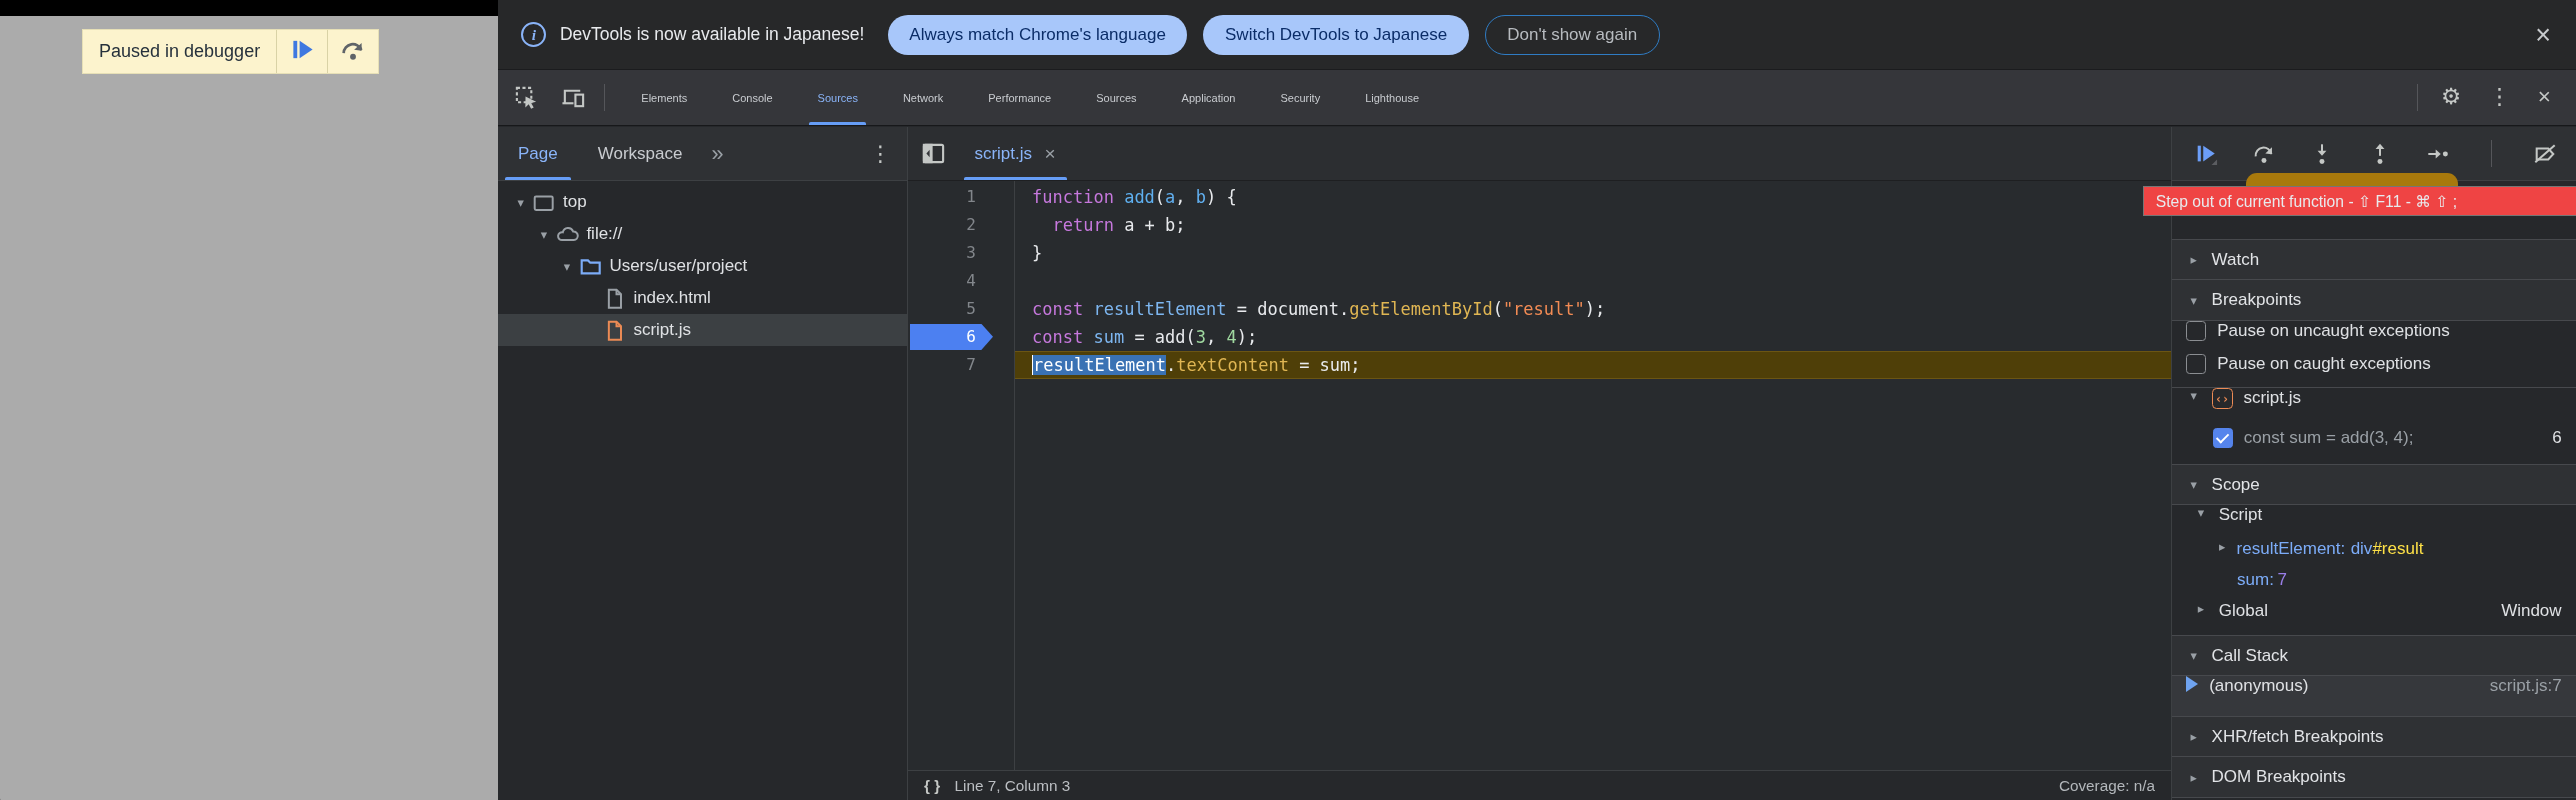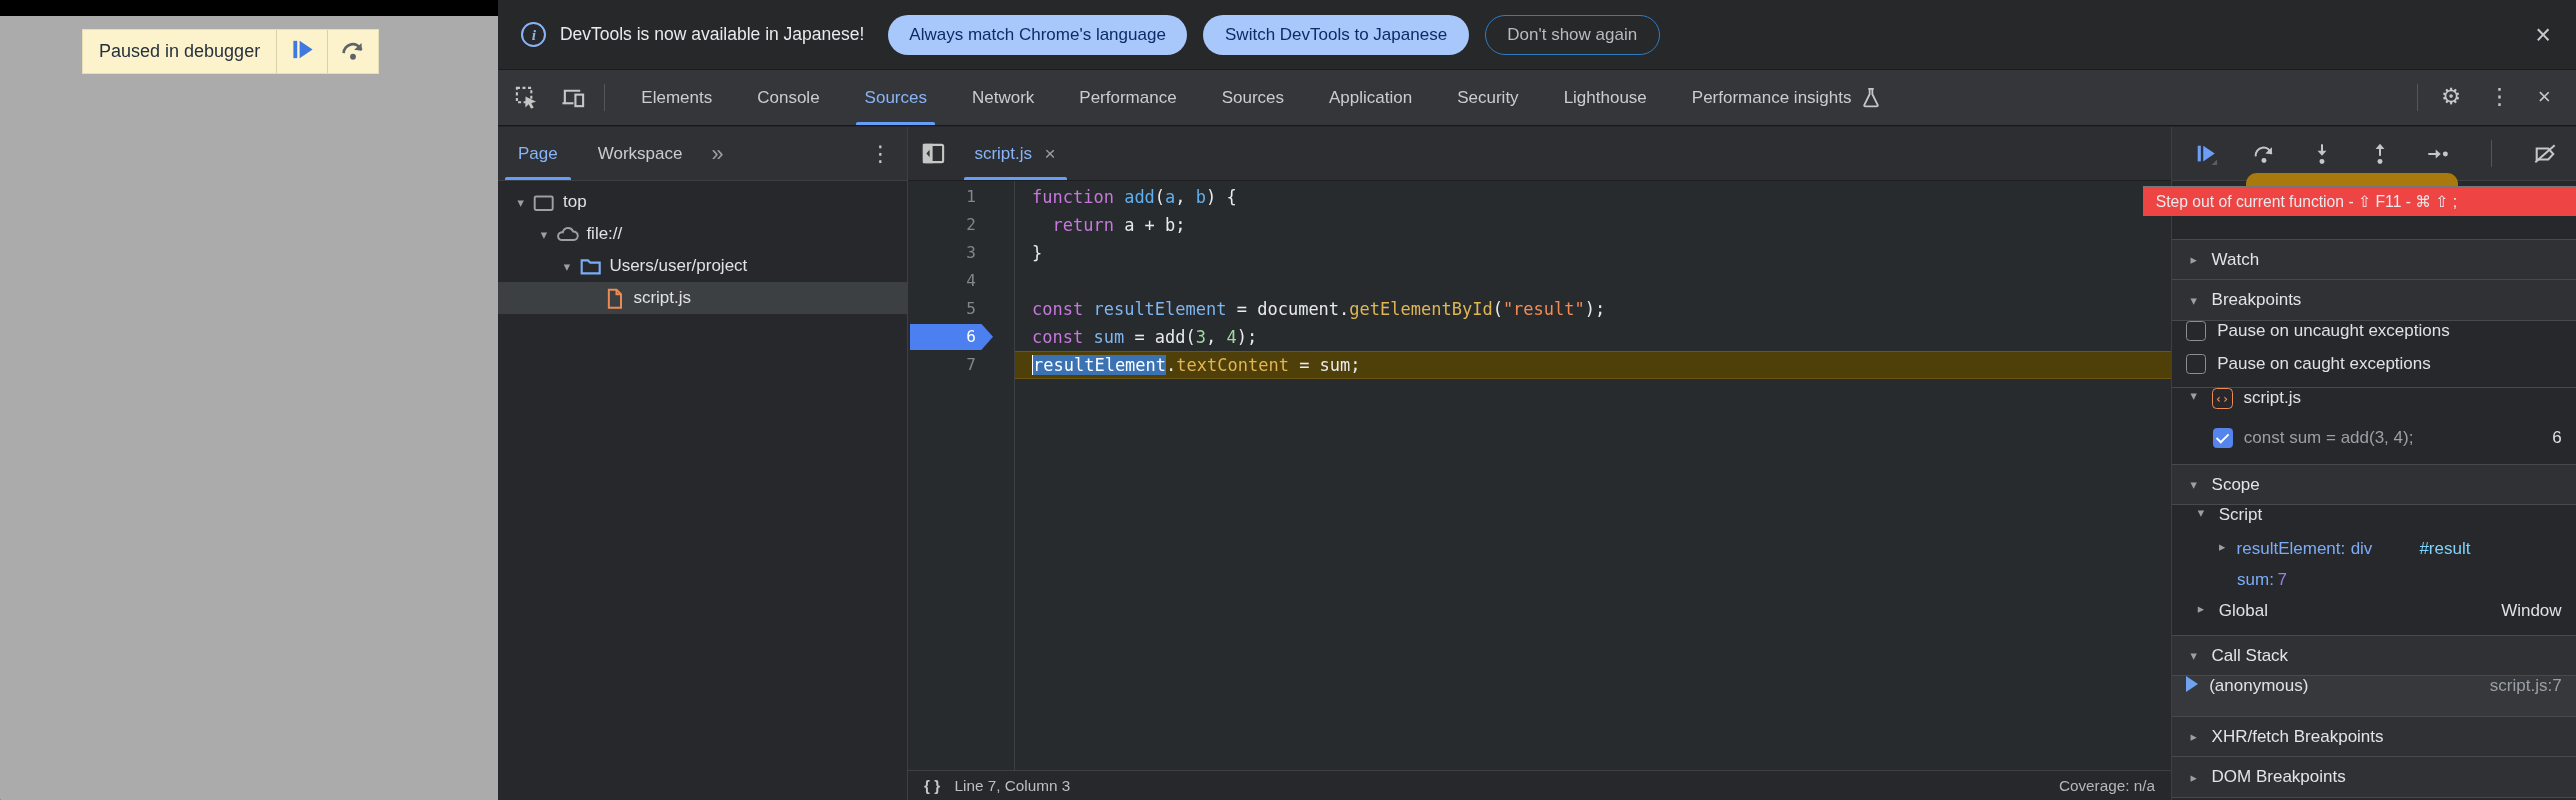--- a/index.html
+++ b/index.html
@@ -37,21 +37,21 @@
   .notif-close { position:absolute; right:25px; top:50%; transform:translateY(-50%);
                  font-size:27px; color:#c7cacd; cursor:pointer; line-height:1; }
 
   
   .tab-bar { height:56px; background:#35363a; display:flex; align-items:center;
              border-bottom:0.9px solid #17181a; }
   .tb-icon { margin:0 10.8px; display:flex; align-items:center; cursor:pointer; }
   .tb-icon:first-child { margin-left:16px; }
   .vsep { width:0.9px; height:27px; background:#55565a; margin:0 7.2px; }
   .tabs { display:flex; height:100%; margin-left:7.2px; }
-  .tab { padding:0 22.5px; display:flex; align-items:center; gap:9px; font-size:17px;
+  .tab { padding:0 22.5px; display:flex; align-items:center; gap:9px; font-size:11px;
          color:#c9ccd0; position:relative; cursor:pointer; white-space:nowrap; }
   .tab.sel { color:#8ab4f8; }
   .tab.sel::after { content:""; position:absolute; left:14.4px; right:14.4px; bottom:0;
                     height:2.7px; background:#669df6; border-radius:1.8px 1.8px 0 0; }
   .tb-right { margin-left:auto; display:flex; align-items:center; gap:5.4px; padding-right:14.4px; }
   .glyphbtn { font-size:22.5px; color:#c4c7c5; padding:0 10.8px; cursor:pointer; line-height:1; }
 
   
   .content { position:absolute; top:127px; left:0; right:0; bottom:0; display:flex; }
 
@@ -125,21 +125,21 @@
   .cb { width:20px; height:20px; border:1.8px solid #8b8e92; border-radius:3.6px; flex:none; }
   .cb.checked { background:#5584ec; border-color:#5584ec; position:relative; }
   .cb.checked::after { content:""; position:absolute; left:5.4px; top:1.8px; width:5.4px; height:10px;
                        border:solid #fff; border-width:0 2.7px 2.7px 0; transform:rotate(45deg); }
   .divider { border-top:0.9px solid #47494d; }
   .js-badge { width:21px; height:21px; border:1.8px solid #ec8b55; border-radius:4.5px;
               color:#ec8b55; display:flex; align-items:center; justify-content:center;
               font:bold 11.7px "DejaVu Sans Mono", monospace; flex:none; }
   .gray { color:#9aa0a6; }
   .right-val { margin-left:auto; }
-  .vname { color:#7cacf8; } .vtag { color:#7cacf8; } .vid { color:#7dd3fc;margin-left:47px; }
+  .vname { color:#7cacf8; } .vtag { color:#7cacf8; } .vid { color:#fde047; }
   .vnum { color:#9a7fea; }
   .framerow { background:#36383c; height:40px; }
   .frame-arrow { width:0; height:0; border-left:12.6px solid #6fa3f0;
                  border-top:8px solid transparent; border-bottom:8px solid transparent; flex:none; }
 
   
   .amber-pill { position:absolute; left:1748px; top:173px; width:212px; height:41px;
                 border-radius:10.8px; background:#a8790c; z-index:4; }
   .tooltip { position:absolute; left:1645px; top:186px; right:0; height:30px; z-index:5;
              background:#ef4444; border:0.9px solid #767676; border-right:none;
@@ -226,28 +226,20 @@
           </span>
           <span class="tab">
             <span>Application</span>
           </span>
           <span class="tab">
             <span>Security</span>
           </span>
           <span class="tab">
             <span>Lighthouse</span>
           </span>
-          <span class="tab">
-            <span>Performance insights</span>
-            <span style="display: flex;">
-              <svg width="20" height="21.6" viewBox="0 0 22 24" fill="none" stroke="#c4c7c5" stroke-width="2">
-                <path d="M8 2 L14 2 M9.5 2 L9.5 8 L3.5 20 Q3 21.5 4.8 21.5 L17.2 21.5 Q19 21.5 18.5 20 L12.5 8 L12.5 2"></path>
-              </svg>
-            </span>
-          </span>
         </div>
       <div class="tb-right">
         <span class="vsep"></span>
         <span class="glyphbtn">⚙</span>
         <span class="glyphbtn">⋮</span>
         <span class="glyphbtn">×</span>
       </div>
     </div>
 
     <div class="content">
@@ -280,20 +272,30 @@
             </div>
             <div class="trow" style="padding-left: 59px;">
               <span class="tarr">▾</span>
               <span class="ticon">
                 <svg width="23.4" height="23.4" viewBox="0 0 26 26" fill="none" stroke="#7cacf8" stroke-width="2.4">
                   <path d="M3 6 L10 6 L12.5 8.5 L23 8.5 L23 20.5 L3 20.5 Z"></path>
                 </svg>
               </span>
               <span class="tlabel">Users/user/project</span>
             </div>
+            <div class="trow" style="padding-left: 83px;">
+              <span class="tarr"></span>
+              <span class="ticon">
+                <svg width="23.4" height="23.4" viewBox="0 0 26 26" fill="none" stroke="#9aa0a6" stroke-width="2.2">
+                  <path d="M6.5 3 L15 3 L20 8 L20 23 L6.5 23 Z"></path>
+                  <path d="M15 3 L15 8 L20 8"></path>
+                </svg>
+              </span>
+              <span class="tlabel">index.html</span>
+            </div>
             <div class="trow sel" style="padding-left: 83px;">
               <span class="tarr"></span>
               <span class="ticon">
                 <svg width="23.4" height="23.4" viewBox="0 0 26 26" fill="none" stroke="#ec8b55" stroke-width="2.2">
                   <path d="M6.5 3 L15 3 L20 8 L20 23 L6.5 23 Z"></path>
                   <path d="M15 3 L15 8 L20 8"></path>
                 </svg>
               </span>
               <span class="tlabel">script.js</span>
             </div>

